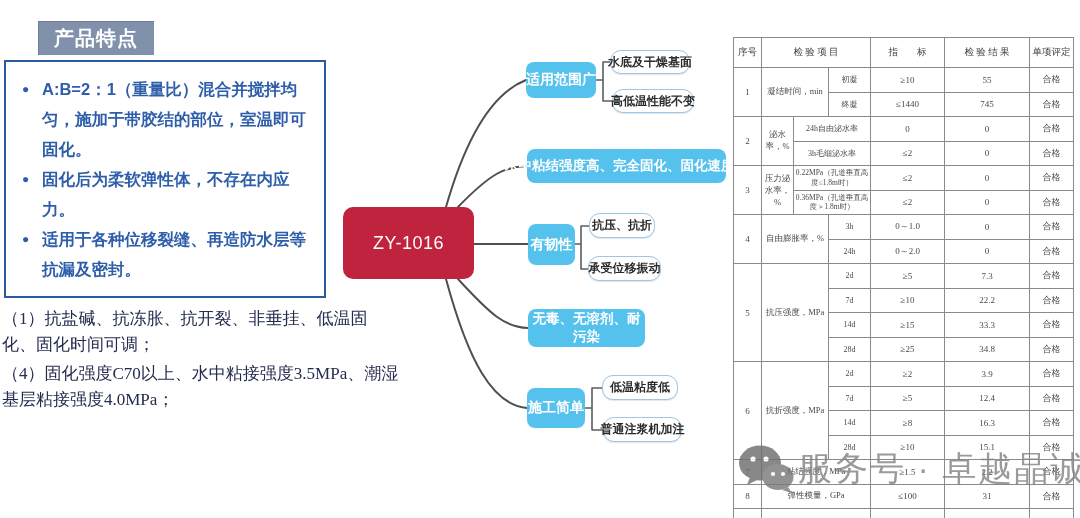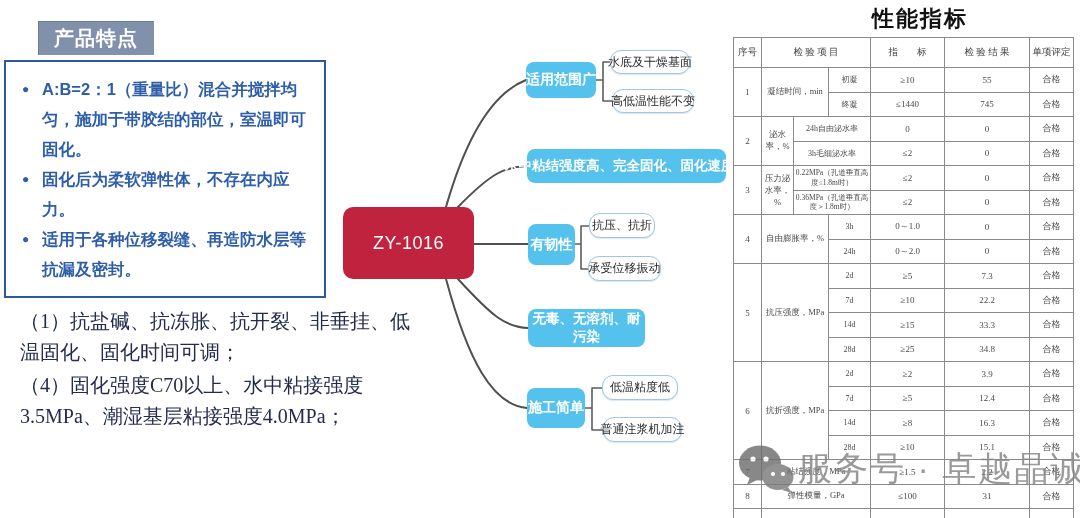--- a/index.html
+++ b/index.html
@@ -11,37 +11,37 @@
     background:#8191ac;color:#ffffff;font-size:20px;font-weight:bold;
     display:flex;align-items:center;justify-content:center;letter-spacing:1px;
     box-shadow:1px 1px 0 #6d7d97 inset;}
   .feat-box{position:absolute;left:4px;top:60px;width:322px;height:238px;
     border:2px solid #2c5aa0;background:#ffffff;box-sizing:border-box;
     padding:12px 10px 6px 10px;}
   .feat-box ul{margin:0;padding:0;list-style:none;}
   .feat-box li{position:relative;padding-left:26px;color:#2e5ea9;font-weight:bold;
     font-size:16.5px;line-height:1.82;}
   .feat-box li .dot{position:absolute;left:6px;top:0;font-size:12px;line-height:2.5;}
-  .notes{position:absolute;left:20px;top:306px;width:398px;
+  .notes{position:absolute;left:2px;top:306px;width:398px;
     font-family:"Liberation Serif","DejaVu Serif",serif;
-    color:#232c4e;font-size:20px;line-height:1.55;}
+    color:#232c4e;font-size:17px;line-height:1.55;}
   .notes p{margin:0 0 2px 0;}
 
   
   .links{position:absolute;left:0;top:0;pointer-events:none;}
   .center-node{position:absolute;left:343px;top:207px;width:131px;height:72px;
     background:#c0233d;border-radius:10px;color:#ffffff;display:flex;flex-direction:column;
     align-items:center;justify-content:center;text-align:center;}
   .center-node .t1{font-size:18px;letter-spacing:.5px;}
   .center-node .t2{font-size:14.5px;font-weight:bold;line-height:1.25;width:126px;}
   .bnode{position:absolute;background:#54c2ec;border-radius:8px;color:#ffffff;
     font-weight:bold;display:flex;align-items:center;justify-content:center;
     text-align:center;box-sizing:border-box;}
   .wnode{position:absolute;background:#ffffff;border:1.5px solid #9ec7e6;border-radius:11px;
-    color:#2b2b2b;font-weight:normal;font-size:12px;display:flex;align-items:center;
+    color:#2b2b2b;font-weight:bold;font-size:12px;display:flex;align-items:center;
     justify-content:center;box-sizing:border-box;white-space:nowrap;
     box-shadow:0 1px 1px rgba(120,160,200,.25);}
   #b0{left:526px;top:62px;width:70px;height:36px;font-size:14px;}
   #b1{left:527px;top:149px;width:199px;height:34px;font-size:13.5px;white-space:nowrap;}
   #b2{left:528px;top:224px;width:47px;height:41px;font-size:14px;}
   #b3{left:528px;top:309px;width:117px;height:38px;font-size:13.5px;}
   #b4{left:527px;top:388px;width:58px;height:40px;font-size:14px;}
   #w0a{left:610px;top:50px;width:80px;height:24px;}
   #w0b{left:612px;top:89px;width:82px;height:24px;}
   #w2a{left:589px;top:213px;width:66px;height:25px;}
@@ -113,21 +113,20 @@
   <div class="bnode" id="b3">无毒、无溶剂、耐污染</div>
   <div class="bnode" id="b4">施工简单</div>
 
   <div class="wnode" id="w0a">水底及干燥基面</div>
   <div class="wnode" id="w0b">高低温性能不变</div>
   <div class="wnode" id="w2a">抗压、抗折</div>
   <div class="wnode" id="w2b">承受位移振动</div>
   <div class="wnode" id="w4a">低温粘度低</div>
   <div class="wnode" id="w4b">普通注浆机加注</div>
 
-  <div class="tbl-title">性能指标</div>
 
   <table class="ptable">
     <colgroup>
       <col style="width:28px">
         <col style="width:32px">
         <col style="width:35px">
         <col style="width:42px">
       <col style="width:74px">
         <col style="width:85px">
         <col style="width:44px">

